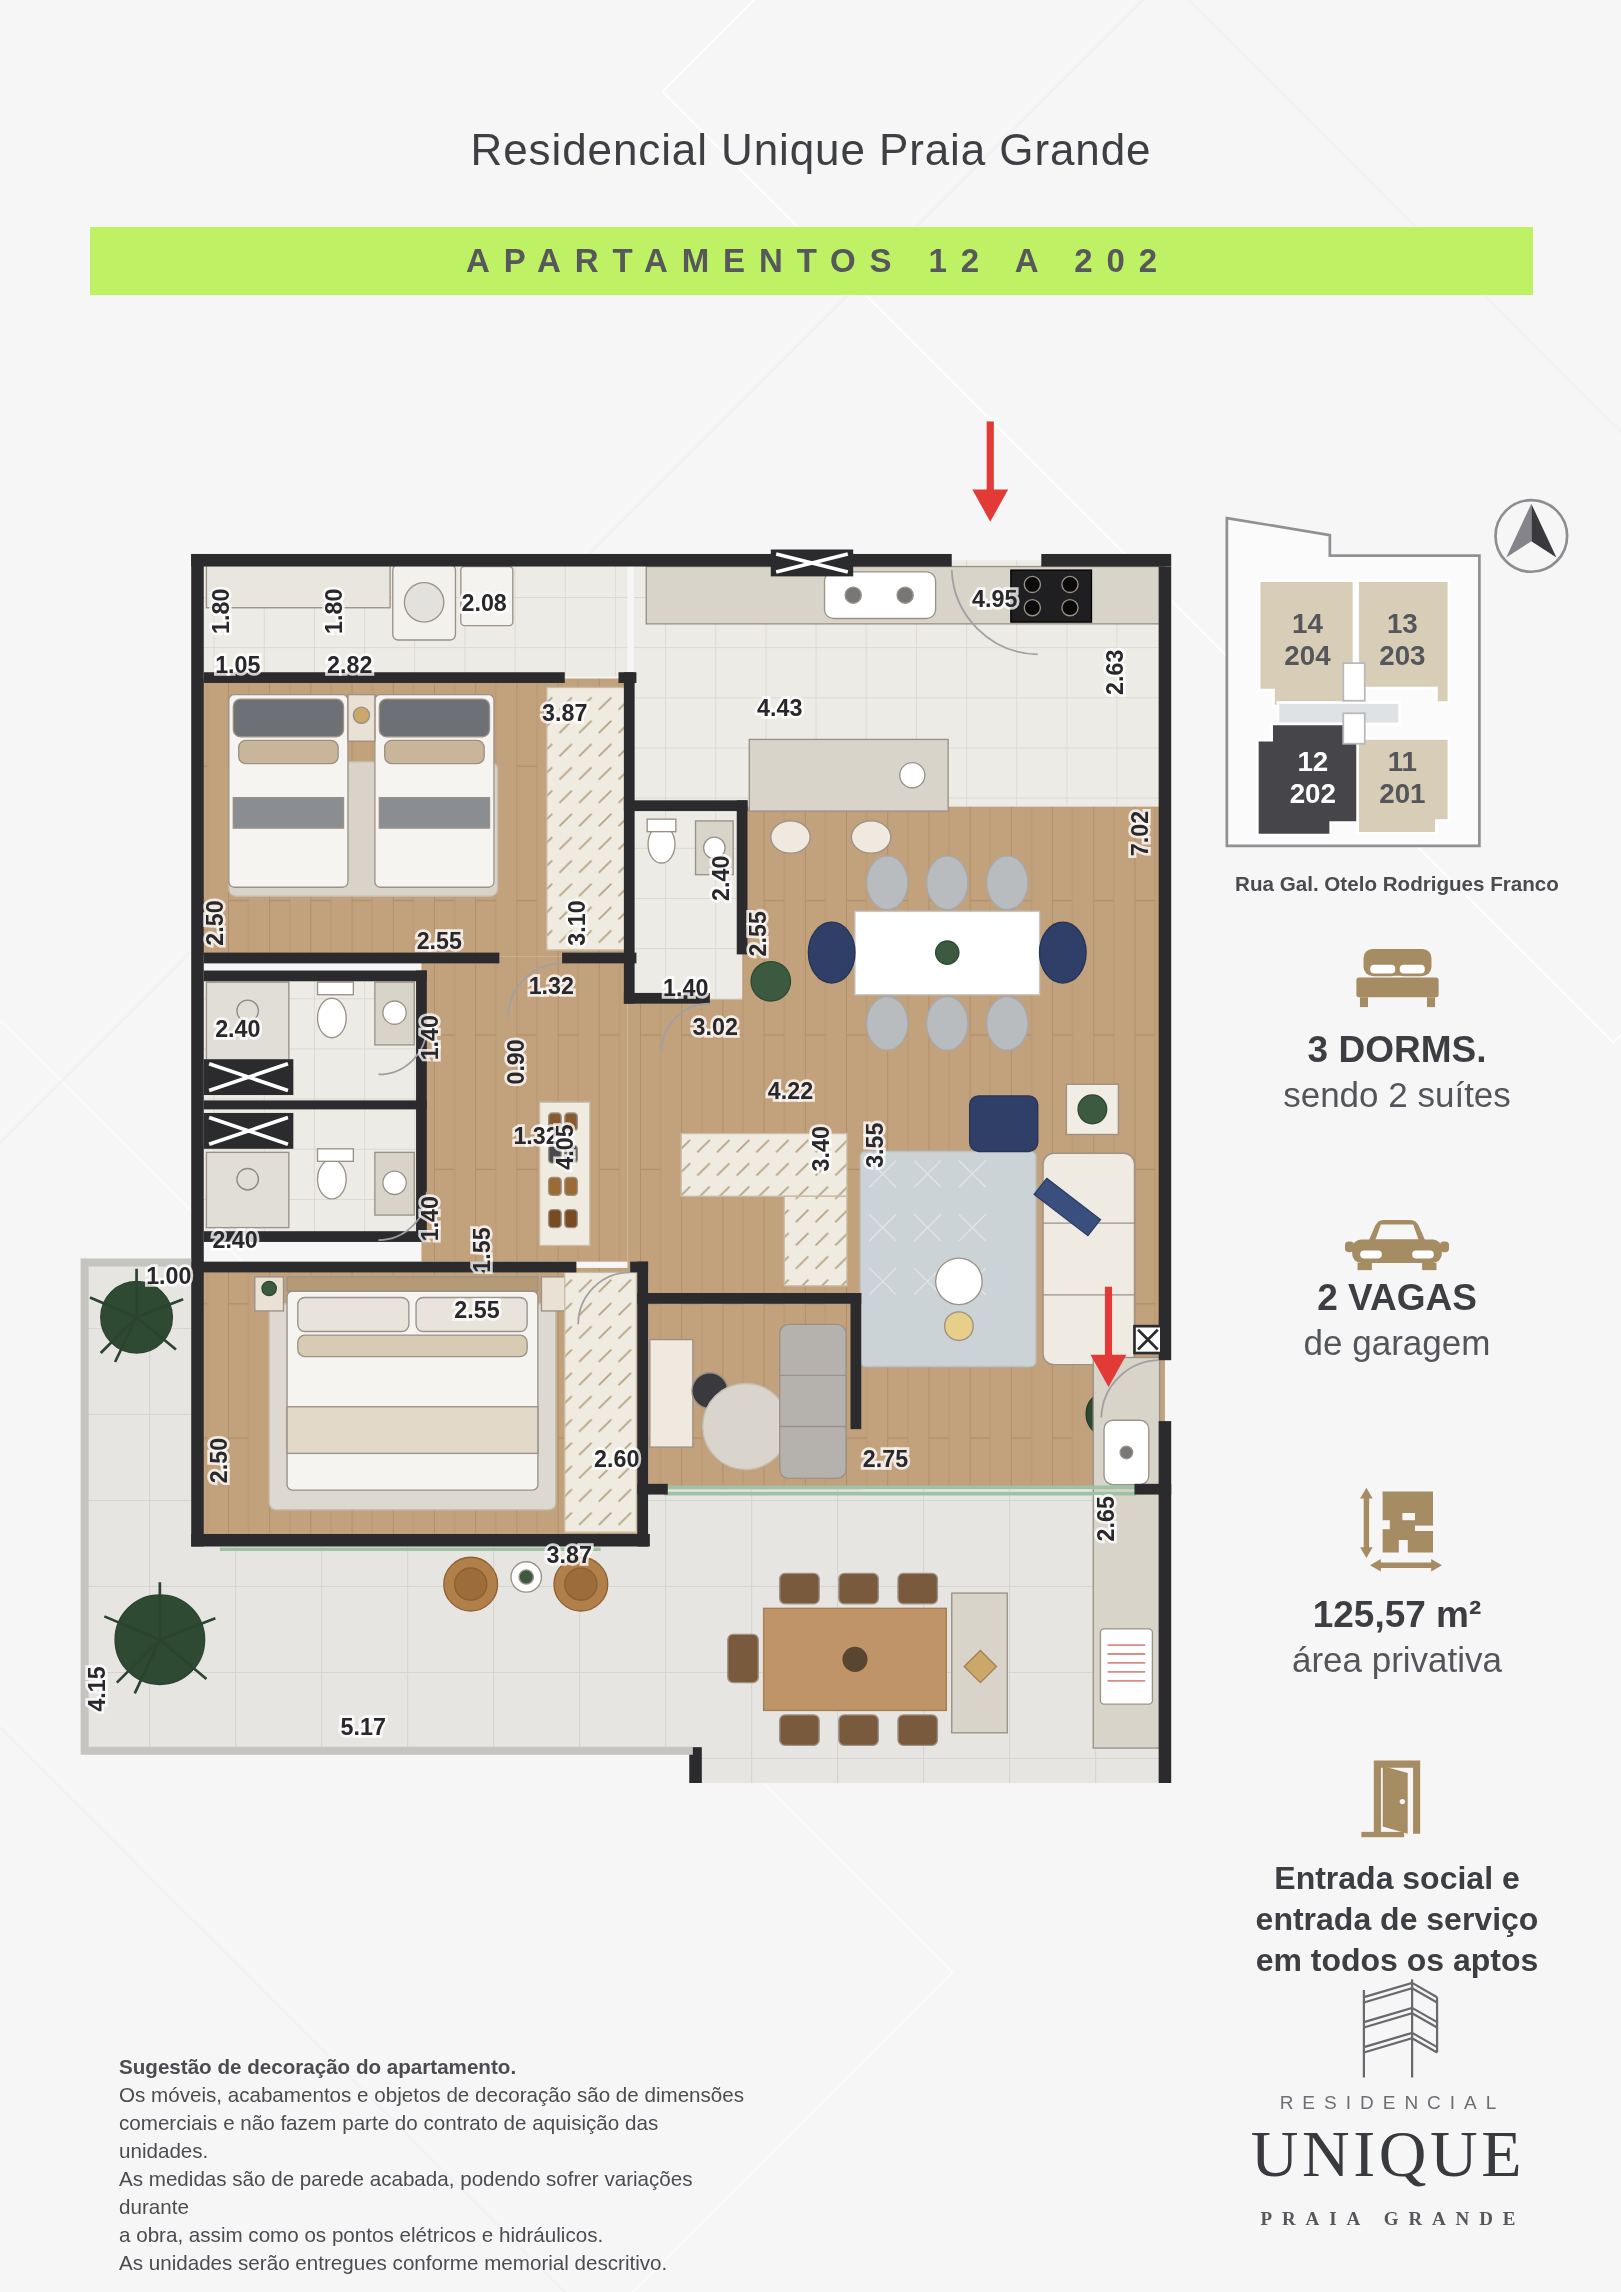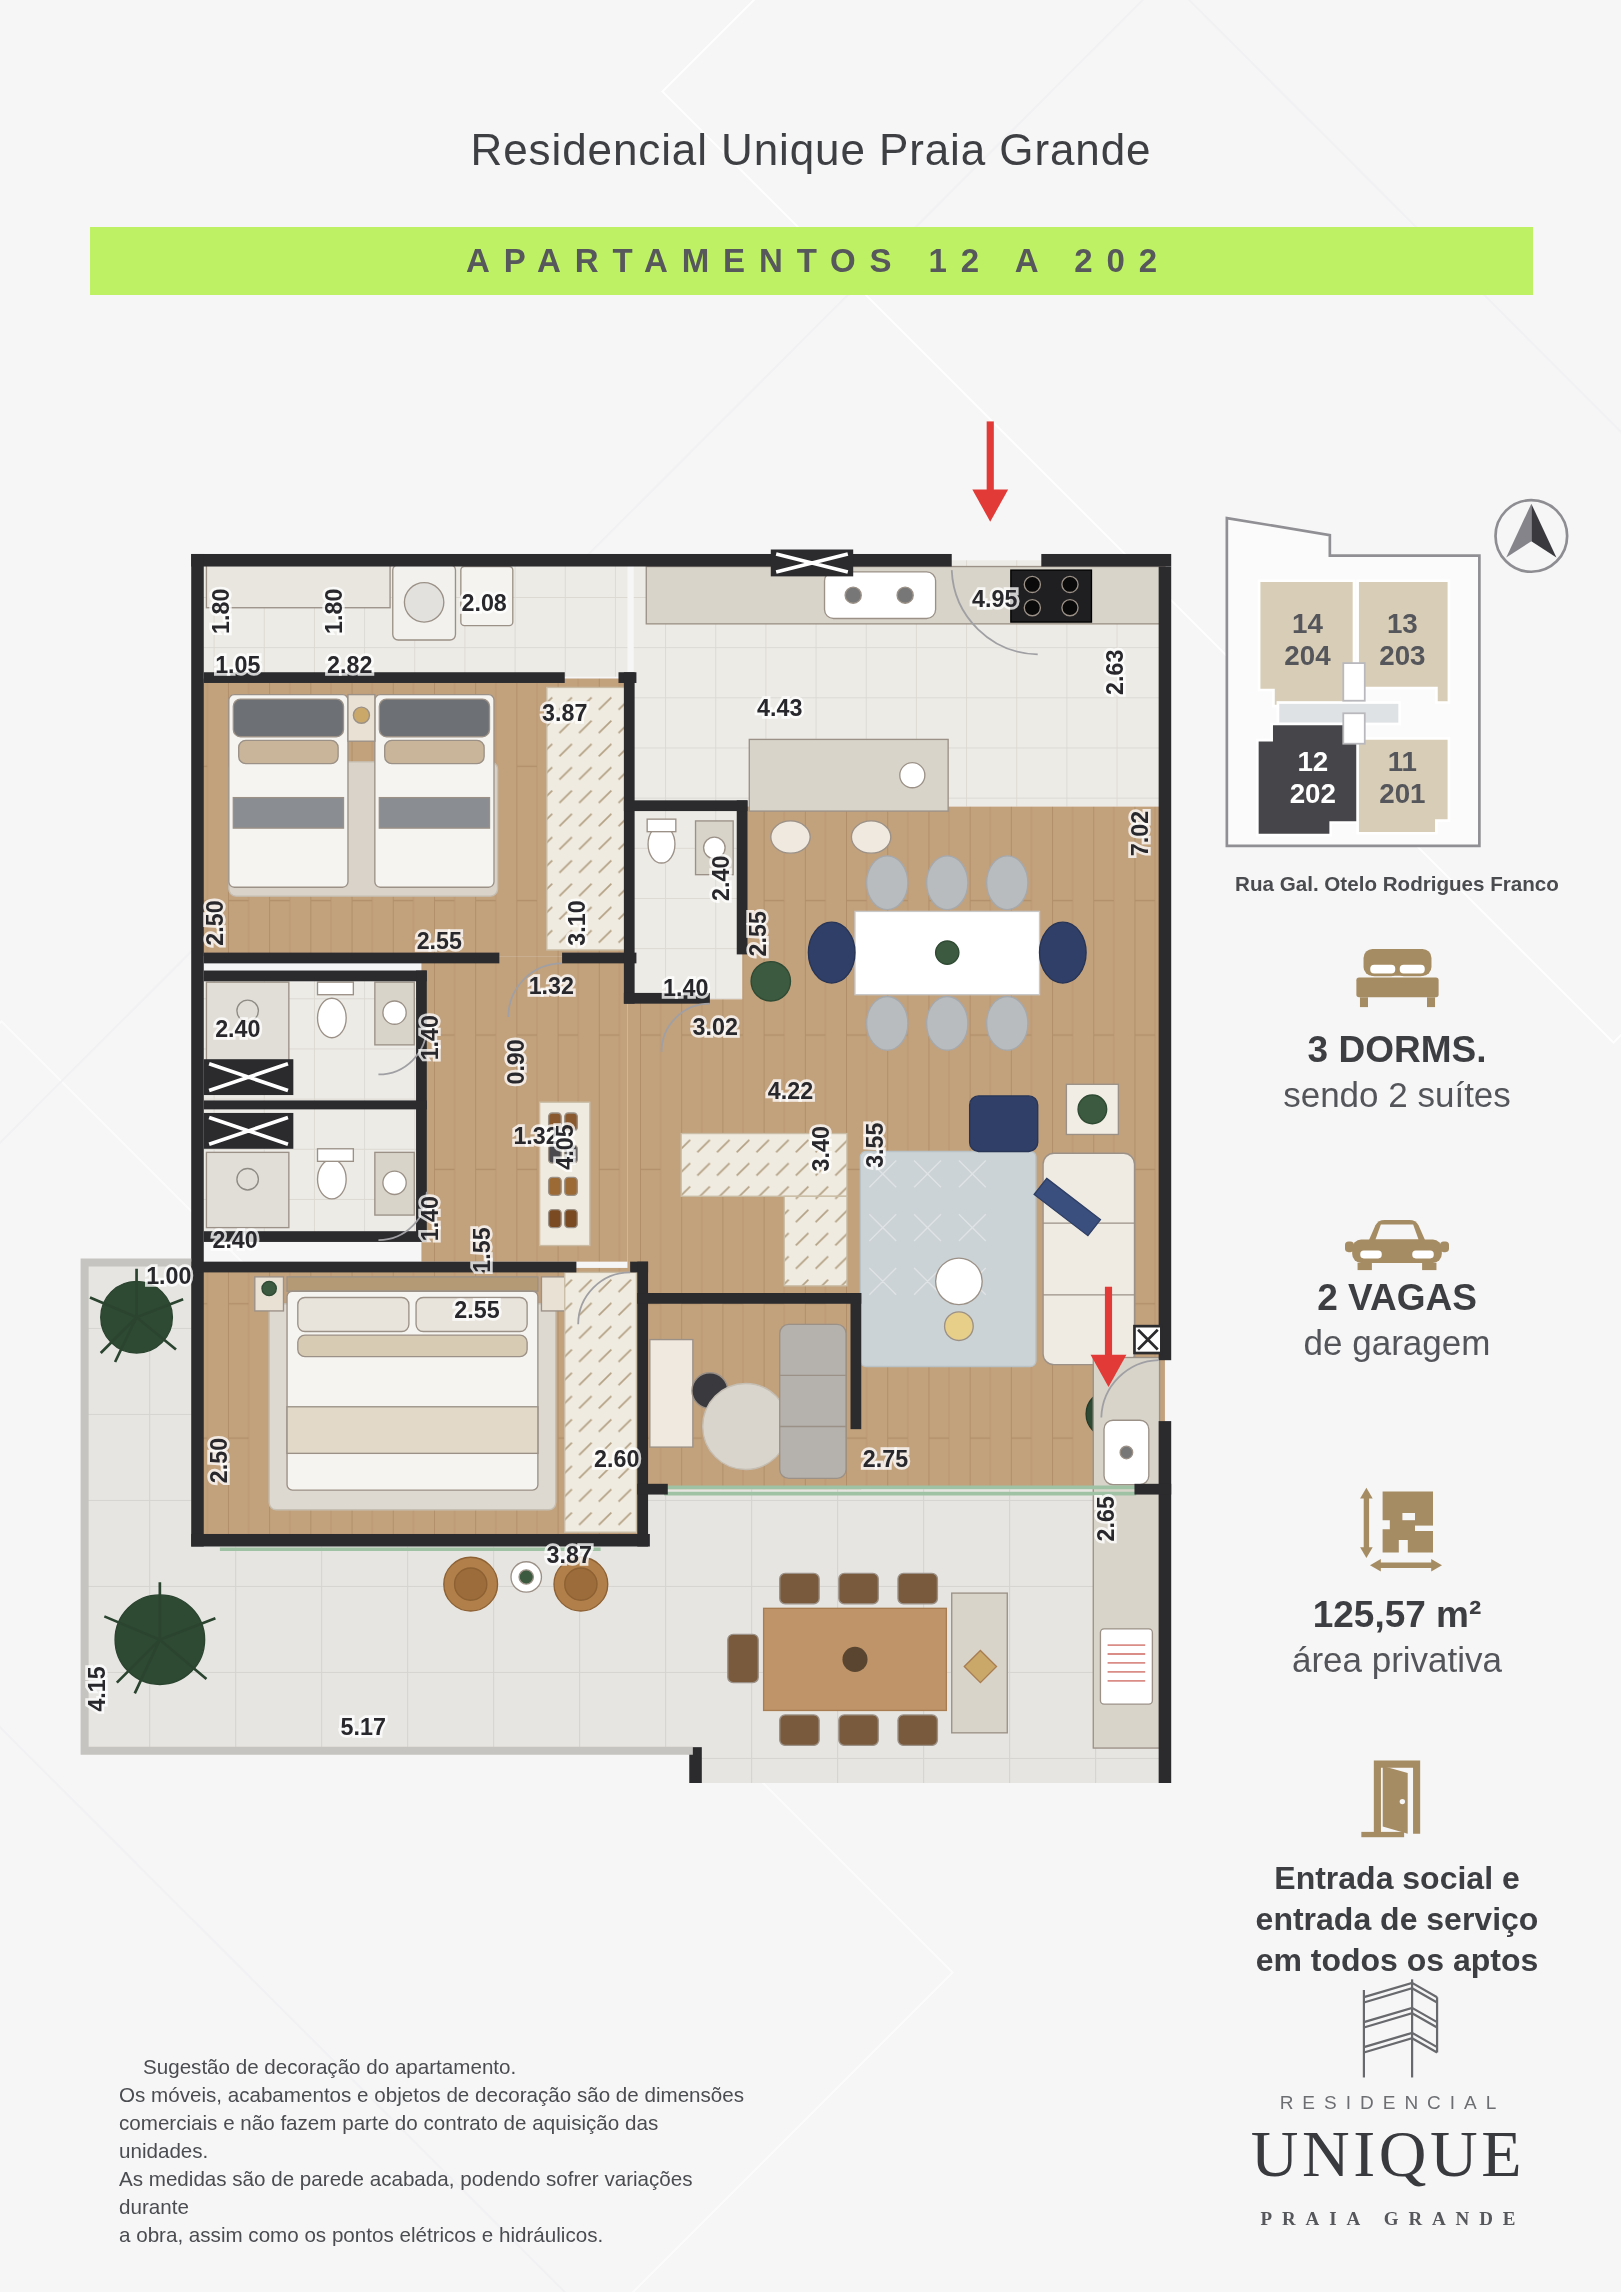--- a/index.html
+++ b/index.html
@@ -31,21 +31,21 @@
 
   .features{position:absolute;left:1191px;top:949px;width:412px;}
   .feat{position:absolute;left:0;width:412px;text-align:center;}
   .feat .ic{display:inline-block;}
   .f-line1{font-size:37px;font-weight:700;color:#3d3e42;line-height:1.25;}
   .f-line2{font-size:35px;font-weight:400;color:#54555a;line-height:1.25;}
   .f-line-b{font-size:32px;font-weight:700;color:#3d3e42;line-height:1.28;text-align:center;}
 
   .disclaimer{position:absolute;left:119px;top:2053px;width:627px;font-size:20.6px;
               color:#4b4c50;line-height:28px;}
-  .disclaimer .b{font-weight:400;margin-left:24px;}
+  .disclaimer .b{font-weight:700;}
 
   .logo{position:absolute;left:1200px;top:1970px;width:376px;text-align:center;}
   .logo-res{font-size:19px;letter-spacing:9px;color:#6d6e72;margin-top:4px;text-indent:9px;}
   .logo-unique{font-family:"Liberation Serif",serif;font-size:66px;letter-spacing:3.6px;
                color:#393a3e;margin-top:1.8px;}
   .logo-pg{font-family:"Liberation Serif",serif;font-size:19px;letter-spacing:9.9px;
            color:#56575b;margin-top:16px;text-indent:9.9px;font-weight:bold;}
 </style>
 </head>
 <body>
@@ -457,20 +457,21 @@
       <div class="f-line-b">em todos os aptos</div>
     </div>
   </div>
 
   <div class="disclaimer">
     <div class="b">Sugestão de decoração do apartamento.</div>
     <div>Os móveis, acabamentos e objetos de decoração são de dimensões</div>
     <div>comerciais e não fazem parte do contrato de aquisição das unidades.</div>
     <div>As medidas são de parede acabada, podendo sofrer variações durante</div>
     <div>a obra, assim como os pontos elétricos e hidráulicos.</div>
+    <div>As unidades serão entregues conforme memorial descritivo.</div>
   </div>
 
   <div class="logo">
     <span>
       <svg width="116" height="115" viewBox="0 0 130 128">
         <g stroke="#68696d" stroke-width="2.5" fill="none">
           <line x1="38" y1="22" x2="38" y2="120"></line>
           <line x1="92" y1="10" x2="92" y2="120"></line>
           <path d="M38,30 L92,14 L120,30"></path>
           <path d="M38,36 L92,20 L120,36"></path>

